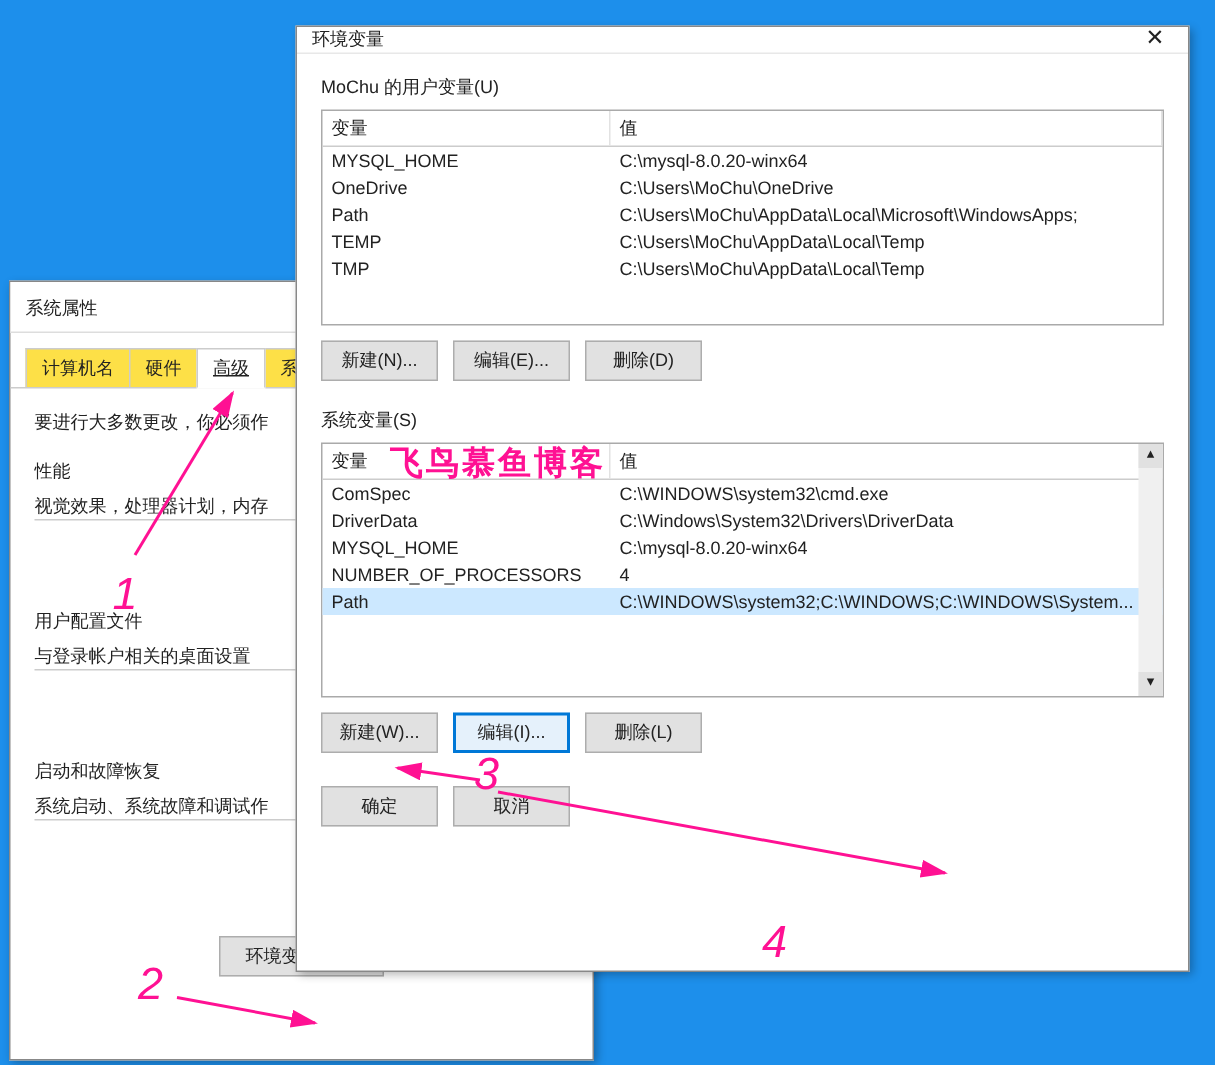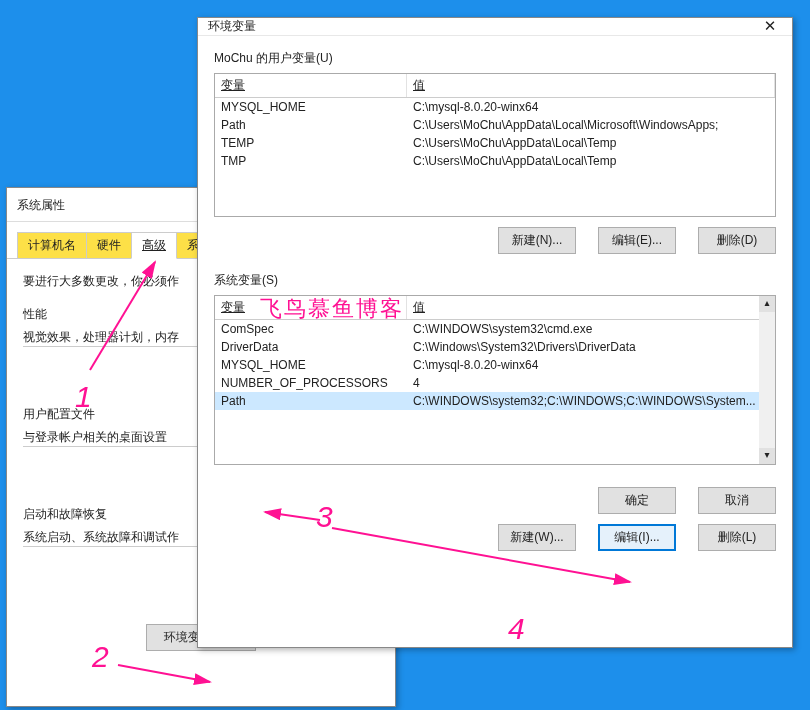--- a/index.html
+++ b/index.html
@@ -92,44 +92,44 @@
 .table-wrap {
   border: 1px solid #aaa;
   background: #fff;
   position: relative;
 }
 .table-head, .row {
   display: flex;
   font-size: 12px;
 }
 .table-head { border-bottom: 1px solid #ccc; }
-.table-head div { padding: 3px 6px; border-right: 1px solid #e2e2e2; text-decoration: underline; }
+.table-head div { padding: 3px 6px; border-right: 1px solid #e2e2e2; }
 .col-name { width: 192px; flex: 0 0 192px; }
 .col-val { flex: 1; }
 .rows .row { padding: 0; }
 .rows .row div { padding: 2px 6px; white-space: nowrap; overflow: hidden; }
 .rows .row.selected { background: #cce8ff; }
 .scrollv {
   position: absolute; right: 0; top: 0; bottom: 0;
   width: 16px; background: #f0f0f0;
   display: flex; flex-direction: column; justify-content: space-between;
 }
 .scrollv .sb-btn {
   width:16px; height:16px; background:#e1e1e1; text-align:center; line-height:14px; font-size:10px;
 }
 .btn-row {
-  display: flex; justify-content: flex-end; gap: 22px;
+  display: flex; gap: 10px;
   margin-top: 10px;
 }
 .watermark {
   position: absolute;
   left: 260px; top: 294px;
   font-size: 22px;
   color: #ff1193;
-  font-weight: 400;
+  font-weight: 700;
   letter-spacing: 2px;
   pointer-events: none;
 }
 
 .ann-num {
   position: absolute;
   color: #ff1193;
   font-size: 30px;
   font-weight: 400;
   font-style: italic;
@@ -180,20 +180,24 @@
       <div class="table-head">
         <div class="col-name">变量</div>
         <div class="col-val">值</div>
       </div>
       <div class="rows" id="user-rows">
           <div class="row">
             <div class="col-name">MYSQL_HOME</div>
             <div class="col-val">C:\mysql-8.0.20-winx64</div>
           </div>
           <div class="row">
+            <div class="col-name">OneDrive</div>
+            <div class="col-val">C:\Users\MoChu\OneDrive</div>
+          </div>
+          <div class="row">
             <div class="col-name">Path</div>
             <div class="col-val">C:\Users\MoChu\AppData\Local\Microsoft\WindowsApps;</div>
           </div>
           <div class="row">
             <div class="col-name">TEMP</div>
             <div class="col-val">C:\Users\MoChu\AppData\Local\Temp</div>
           </div>
           <div class="row">
             <div class="col-name">TMP</div>
             <div class="col-val">C:\Users\MoChu\AppData\Local\Temp</div>
@@ -234,29 +238,29 @@
             <div class="col-val">C:\WINDOWS\system32;C:\WINDOWS;C:\WINDOWS\System...</div>
           </div>
           <div class="row">
           </div>
         </div>
       <div class="scrollv">
         <div class="sb-btn">▴</div>
         <div class="sb-btn">▾</div>
       </div>
     </div>
-    <div class="btn-row" style="margin-top:22px">
-      <span class="btn">确定</span>
-      <span class="btn">取消</span>
-    </div>
-
     <div class="btn-row">
       <span class="btn">新建(W)...</span>
       <span class="btn highlight">编辑(I)...</span>
       <span class="btn">删除(L)</span>
+    </div>
+
+    <div class="btn-row" style="margin-top:22px">
+      <span class="btn">确定</span>
+      <span class="btn">取消</span>
     </div>
   </div>
 </div>
 
 <div class="watermark">飞鸟慕鱼博客</div>
 
 <div class="ann-num" style="left:75px;top:380px">1</div>
 <div class="ann-num" style="left:92px;top:640px">2</div>
 <div class="ann-num" style="left:316px;top:500px">3</div>
 <div class="ann-num" style="left:508px;top:612px">4</div>

